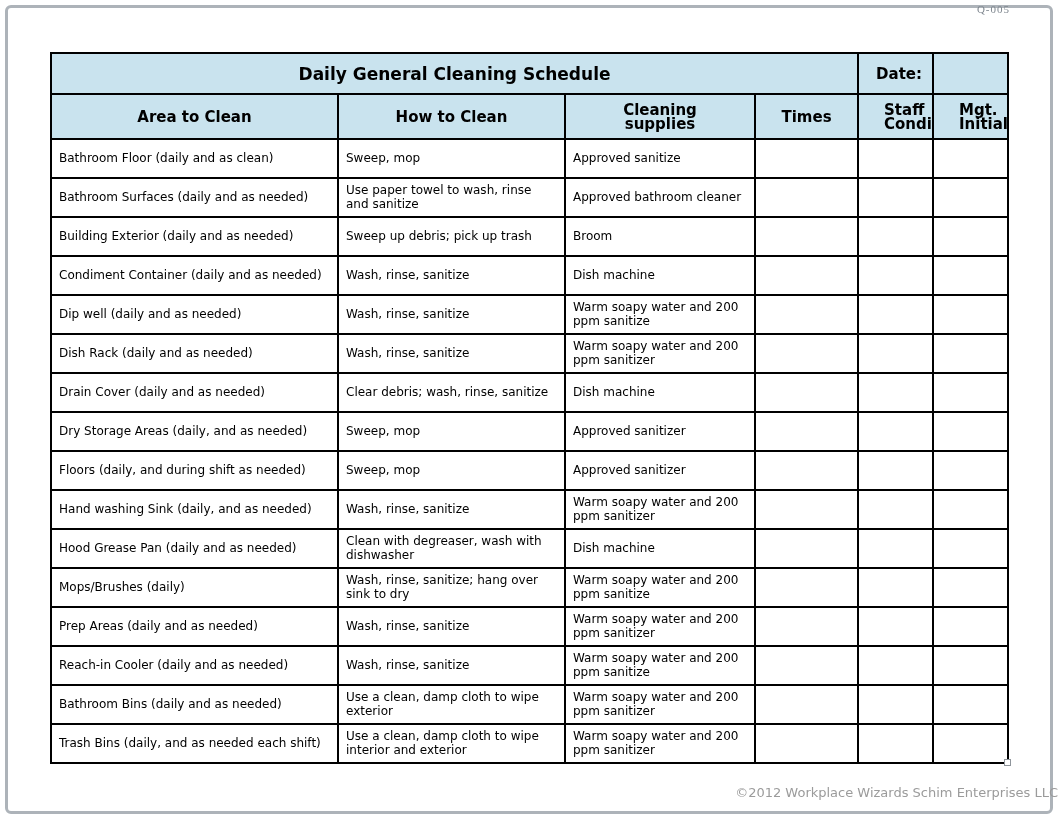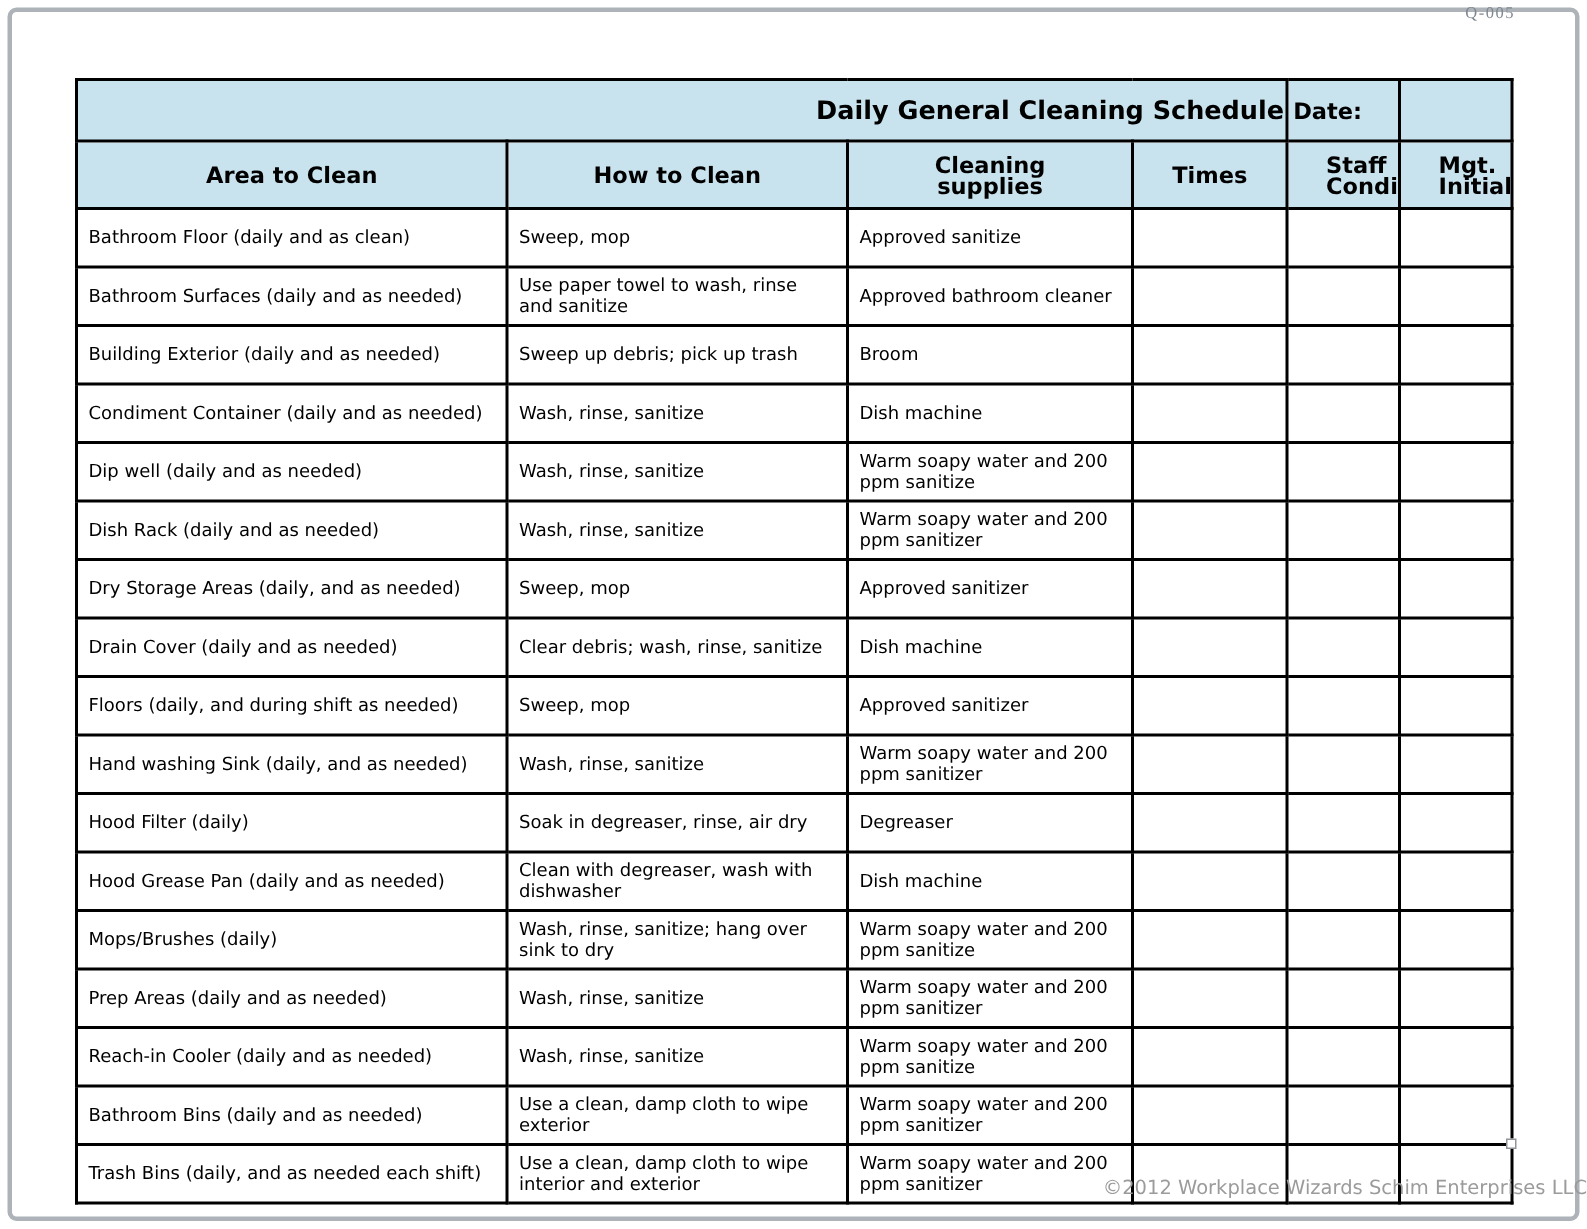--- a/index.html
+++ b/index.html
@@ -43,33 +43,32 @@
   col.c-area{width:287px;}
   col.c-how{width:227px;}
   col.c-supplies{width:190px;}
   col.c-times{width:103px;}
   col.c-staff{width:75px;}
   col.c-mgt{width:75px;}
 
   tr.title-row td{
     background:var(--header-bg);
     height:37px;
-    text-align:right;
   }
   td.title-cell{
     text-align:center;
     font-weight:bold;
     font-size:17px;
     color:#000;
   }
   td.date-cell{
     font-weight:bold;
     font-size:15px;
     text-align:right;
-    padding-right:24px;
+    padding-right:10px;
   }
   td.date-blank{
     background:#ffffff;
   }
   tr.header-row th{
     background:var(--header-bg);
     font-size:15px;
     font-weight:bold;
     text-align:center;
     padding:3px 25px;
@@ -184,63 +183,55 @@
   <tr>
     <td>Dish Rack (daily and as needed)</td>
     <td>Wash, rinse, sanitize</td>
     <td>Warm soapy water and 200 ppm sanitizer</td>
     <td></td>
     <td></td>
     <td></td>
   </tr>
 
   <tr>
+    <td>Drain Cover (daily and as needed)</td>
+    <td>Clear debris; wash, rinse, sanitize</td>
+    <td>Dish machine</td>
+    <td></td>
+    <td></td>
+    <td></td>
+  </tr>
+
+  <tr>
     <td>Dry Storage Areas (daily, and as needed)</td>
     <td>Sweep, mop</td>
     <td>Approved sanitizer</td>
     <td></td>
     <td></td>
     <td></td>
   </tr>
 
   <tr>
-    <td>Drain Cover (daily and as needed)</td>
-    <td>Clear debris; wash, rinse, sanitize</td>
-    <td>Dish machine</td>
-    <td></td>
-    <td></td>
-    <td></td>
-  </tr>
-
-  <tr>
     <td>Floors (daily, and during shift as needed)</td>
     <td>Sweep, mop</td>
     <td>Approved sanitizer</td>
     <td></td>
     <td></td>
     <td></td>
   </tr>
 
   <tr>
     <td>Hand washing Sink (daily, and as needed)</td>
     <td>Wash, rinse, sanitize</td>
     <td>Warm soapy water and 200 ppm sanitizer</td>
     <td></td>
     <td></td>
     <td></td>
   </tr>
 
-  <tr>
-    <td>Hood Filter (daily)</td>
-    <td>Soak in degreaser, rinse, air dry</td>
-    <td>Degreaser</td>
-    <td></td>
-    <td></td>
-    <td></td>
-  </tr>
 
   <tr>
     <td>Hood Grease Pan (daily and as needed)</td>
     <td>Clean with degreaser, wash with dishwasher</td>
     <td>Dish machine</td>
     <td></td>
     <td></td>
     <td></td>
   </tr>
 

